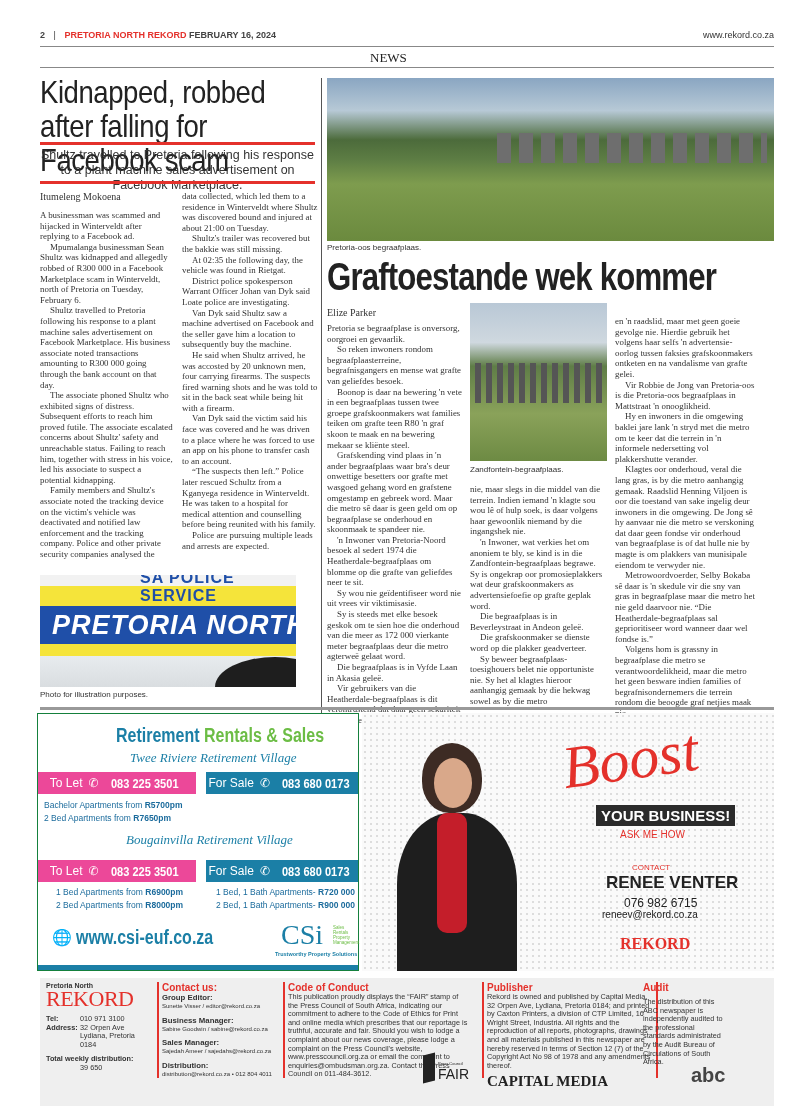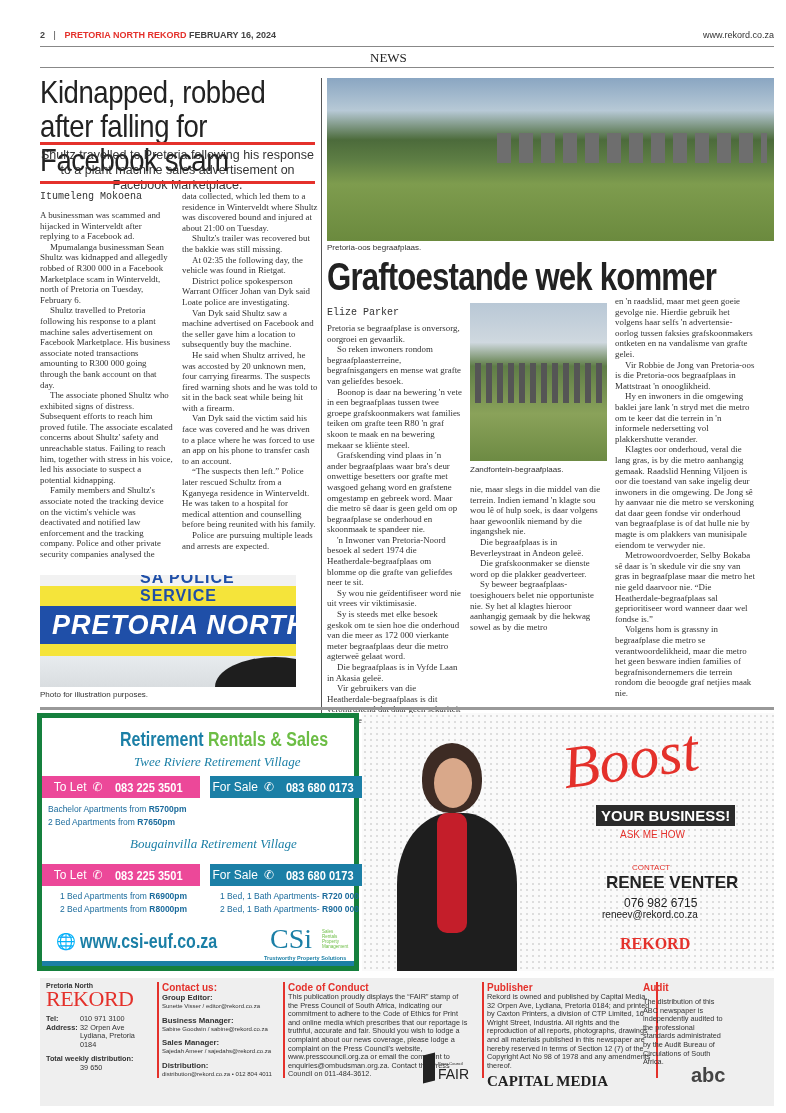--- a/index.html
+++ b/index.html
@@ -8,29 +8,29 @@
   .sans{font-family:"Liberation Sans",sans-serif}
   .serif{font-family:"Liberation Serif",serif}
   .topbar{left:40px;top:30px;width:734px;height:18px;font-size:9px;font-weight:bold;color:#444}
   .topbar .red{color:#e4312b}
   .topbar .url{position:absolute;right:0;top:0;font-weight:normal;color:#333}
   .rule{background:#888;height:1px}
   .section{left:370px;top:50px;font-size:13px;color:#222}
   .h1{left:40px;top:75px;width:275px;font-family:"Liberation Sans",sans-serif;font-size:32px;line-height:34px;color:#222;letter-spacing:-0.5px;transform:scaleX(0.86);transform-origin:left top;width:320px}
   .redline{background:#e4312b;height:3px}
   .deck{left:40px;top:148px;width:275px;text-align:center;font-family:"Liberation Sans",sans-serif;font-size:12.5px;line-height:15px;color:#333}
-  .byline{font-family:Liberation Mono, monospace;font-size:10px;color:#333}
+  .byline{font-family:Liberation Serif, serif;font-size:10px;color:#333}
   .col{font-size:8.9px;line-height:10.6px;color:#333;text-align:left}
   .col p{text-indent:10px}
   .col p.first{text-indent:0}
   .img{background:#999;overflow:hidden}
   .caption{font-family:"Liberation Sans",sans-serif;font-size:8px;color:#333}
   .h2{left:327px;top:257px;font-family:"Liberation Sans",sans-serif;font-weight:bold;font-size:38px;line-height:40px;color:#222;letter-spacing:-1px;transform:scaleX(0.82);transform-origin:left top;white-space:nowrap}
   .vline{background:#555;width:1px}
-  .ad-left{left:37px;top:743px;width:320px;height:230px;background:#fff;border:5px solid #15803d}
+  .ad-left{left:37px;top:743px;width:320px;height:230px;background:#fff;border:1px solid #15803d}
   .ad-title{font-family:"Liberation Sans",sans-serif;font-weight:bold;font-size:20px;transform:scaleX(0.8);transform-origin:left top;white-space:nowrap}
   .script{font-family:"Liberation Serif",serif;font-style:italic;font-size:13px;color:#1b7fa6}
   .bar{height:22px;color:#fff;font-family:"Liberation Sans",sans-serif;font-size:12px;display:flex;align-items:center;justify-content:center;gap:6px}
   .bar b{font-size:13px;transform:scaleX(0.85);display:inline-block}
   .green{background:#ec4899}
   .blue{background:#1b7fa6}
   .adline{font-family:"Liberation Sans",sans-serif;font-size:8.5px;color:#1b6b9c;line-height:13px;white-space:nowrap}
   .footer{left:40px;top:978px;width:734px;height:128px;background:#efefef}
   .fcol{position:absolute;top:4px}
   .fhead{font-family:"Liberation Sans",sans-serif;font-weight:bold;color:#e4312b;font-size:10px}
@@ -106,26 +106,27 @@
   <p>Vir gebruikers van die Heatherdale-begraafplaas is dit verontrustend dat daar geen sekuriteit by die toegangshek is</p>
 </div>
 
 <div class="abs img" style="left:470px;top:303px;width:137px;height:158px;background:linear-gradient(180deg,#b9c8d6 0%,#cfd8df 25%,#5f7d47 40%,#8aa25a 70%,#6d8a43 100%)">
   <div style="position:absolute;left:5px;top:60px;width:127px;height:40px;background:repeating-linear-gradient(90deg,#555 0 6px,transparent 6px 11px)"></div>
 </div>
 <div class="abs caption" style="left:470px;top:465px">Zandfontein-begraafplaas.</div>
 
 <div class="abs col" style="left:470px;top:484px;width:137px">
   <p class="first">nie, maar slegs in die middel van die terrein. Indien iemand 'n klagte sou wou lê of hulp soek, is daar volgens haar gewoonlik niemand by die ingangshek nie.</p>
+  <p>'n Inwoner, wat verkies het om anoniem te bly, se kind is in die Zandfontein-begraafplaas begrawe. Sy is ongekrap oor promosieplakkers wat deur grafskoonmakers as advertensiefoefie op grafte geplak word.</p>
   <p>Die begraafplaas is in Beverleystraat in Andeon geleë.</p>
   <p>Die grafskoonmaker se dienste word op die plakker geadverteer.</p>
   <p>Sy beweer begraafplaas-toesighouers belet nie opportuniste nie. Sy het al klagtes hieroor aanhangig gemaak by die hekwag sowel as by die metro</p>
 </div>
 
-<div class="abs col" style="left:615px;top:296px;width:140px">
+<div class="abs col" style="left:615px;top:316px;width:140px">
   <p class="first">en 'n raadslid, maar met geen goeie gevolge nie. Hierdie gebruik het volgens haar selfs 'n advertensie-oorlog tussen faksies grafskoonmakers ontketen en na vandalisme van grafte gelei.</p>
   <p>Vir Robbie de Jong van Pretoria-oos is die Pretoria-oos begraafplaas in Mattstraat 'n onooglikheid.</p>
   <p>Hy en inwoners in die omgewing baklei jare lank 'n stryd met die metro om te keer dat die terrein in 'n informele nedersetting vol plakkershutte verander.</p>
   <p>Klagtes oor onderhoud, veral die lang gras, is by die metro aanhangig gemaak. Raadslid Henning Viljoen is oor die toestand van sake ingelig deur inwoners in die omgewing. De Jong sê hy aanvaar nie die metro se verskoning dat daar geen fondse vir onderhoud van begraafplase is of dat hulle nie by magte is om plakkers van munisipale eiendom te verwyder nie.</p>
   <p>Metrowoordvoerder, Selby Bokaba sê daar is 'n skedule vir die sny van gras in begraafplase maar die metro het nie geld daarvoor nie. “Die Heatherdale-begraafplaas sal geprioritiseer word wanneer daar wel fondse is.”</p>
   <p>Volgens hom is grassny in begraafplase die metro se verantwoordelikheid, maar die metro het geen besware indien families of begrafnisondernemers die terrein rondom die beoogde graf netjies maak nie.</p>
 </div>
 
 <div class="abs" style="left:40px;top:707px;width:734px;height:3px;background:#999"></div>
 
@@ -168,21 +169,21 @@
   </div>
   <div style="position:absolute;left:178px;top:172px">
     <div class="adline"><span>1 Bed, 1 Bath Apartments- </span><b>R720 000</b></div>
     <div class="adline"><span>2 Bed, 1 Bath Apartments- </span><b>R900 000</b></div>
   </div>
 
   <div style="position:absolute;left:14px;top:212px;display:flex;align-items:center;gap:4px">
     <span style="color:#1b7fa6;font-size:16px">🌐</span>
     <span class="sans" style="color:#1b7fa6;font-weight:bold;font-size:20px;transform:scaleX(0.8);transform-origin:left;display:inline-block">www.csi-euf.co.za</span>
   </div>
-  <div style="position:absolute;left:228px;top:205px">
+  <div style="position:absolute;left:243px;top:205px">
     <span class="serif" style="color:#1b7fa6;font-size:28px">CSi</span>
     <div class="sans" style="position:absolute;left:52px;top:6px;font-size:4.5px;color:#6cbd45;line-height:5px">
       <div>Sales</div>
         <div>Rentals</div>
         <div>Property Management</div>
     </div>
     <div class="sans" style="font-size:5.5px;color:#1b7fa6;font-weight:bold;white-space:nowrap;margin-left:-6px">Trustworthy Property Solutions</div>
   </div>
   <div style="position:absolute;left:0;bottom:0;width:100%;height:5px;background:#1b7fa6"></div>
 </div>

